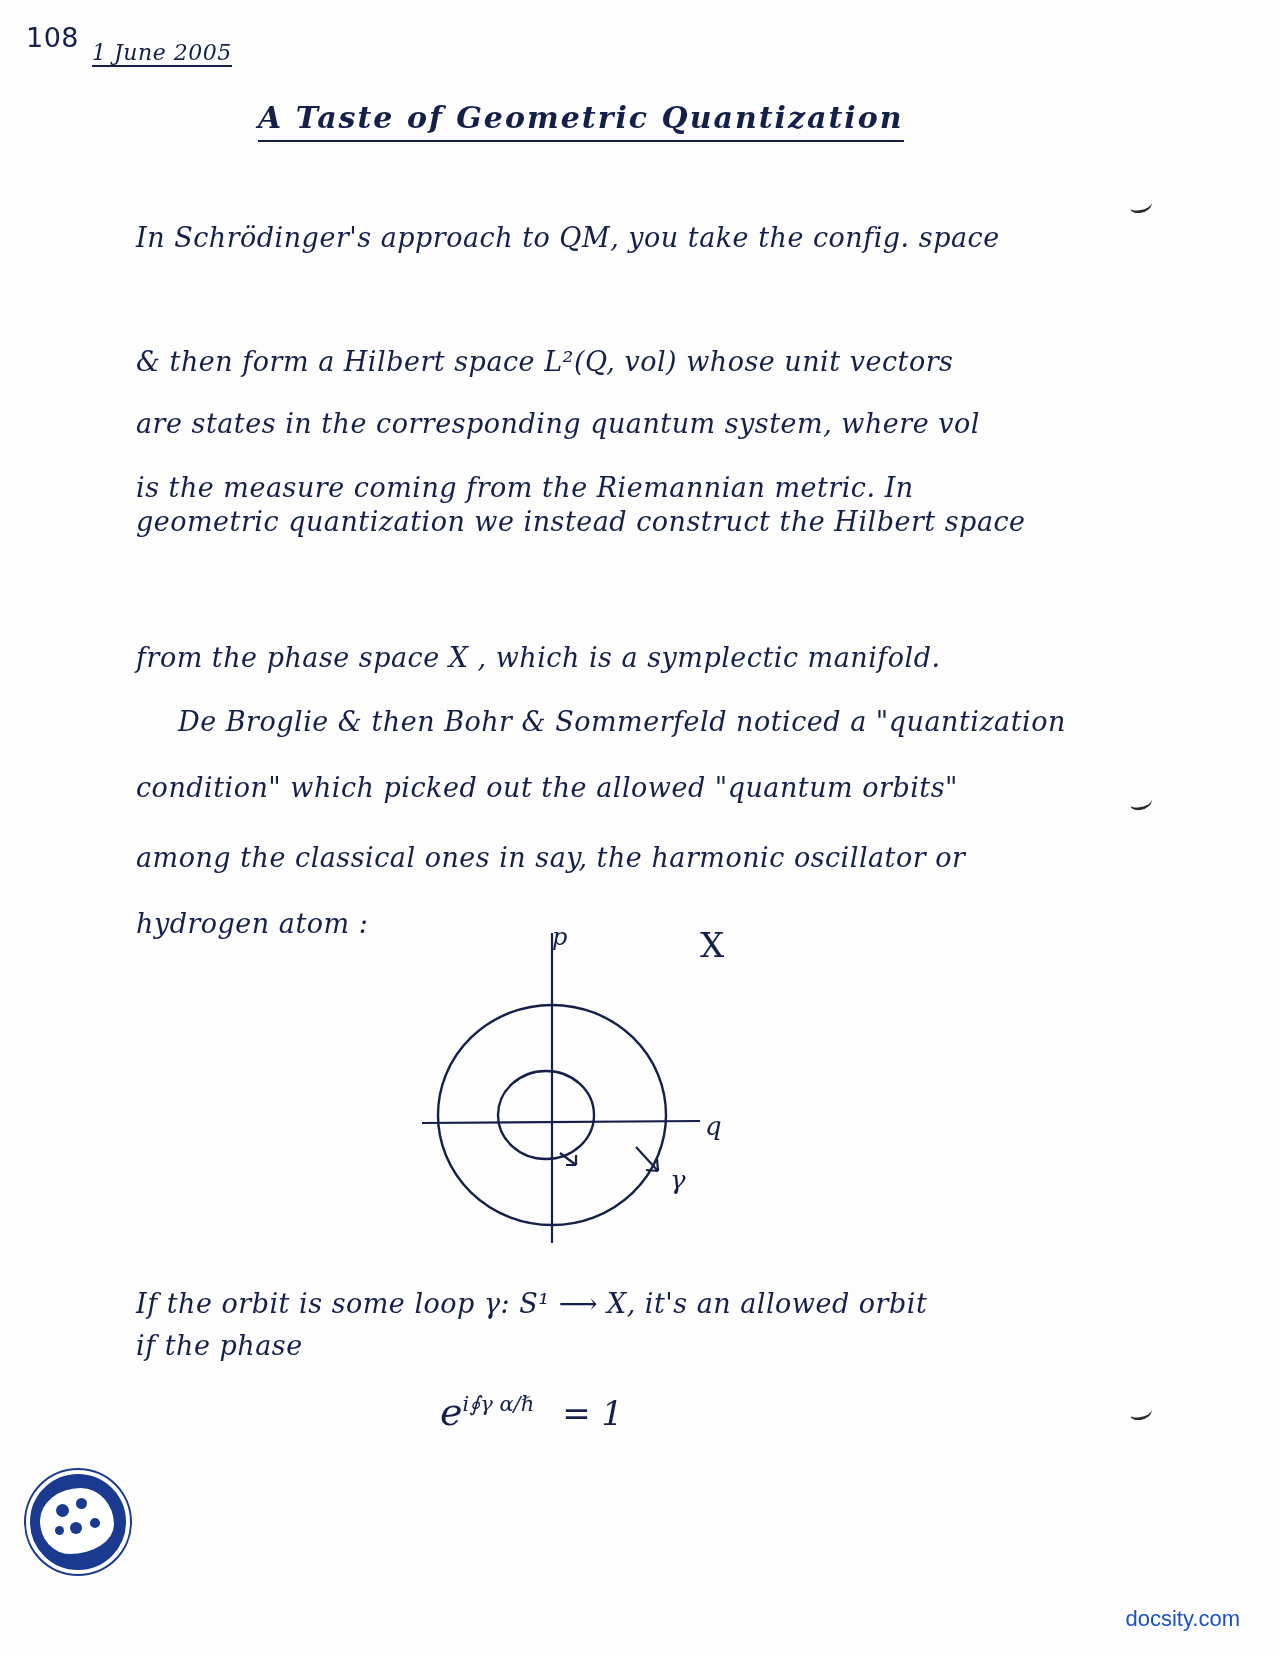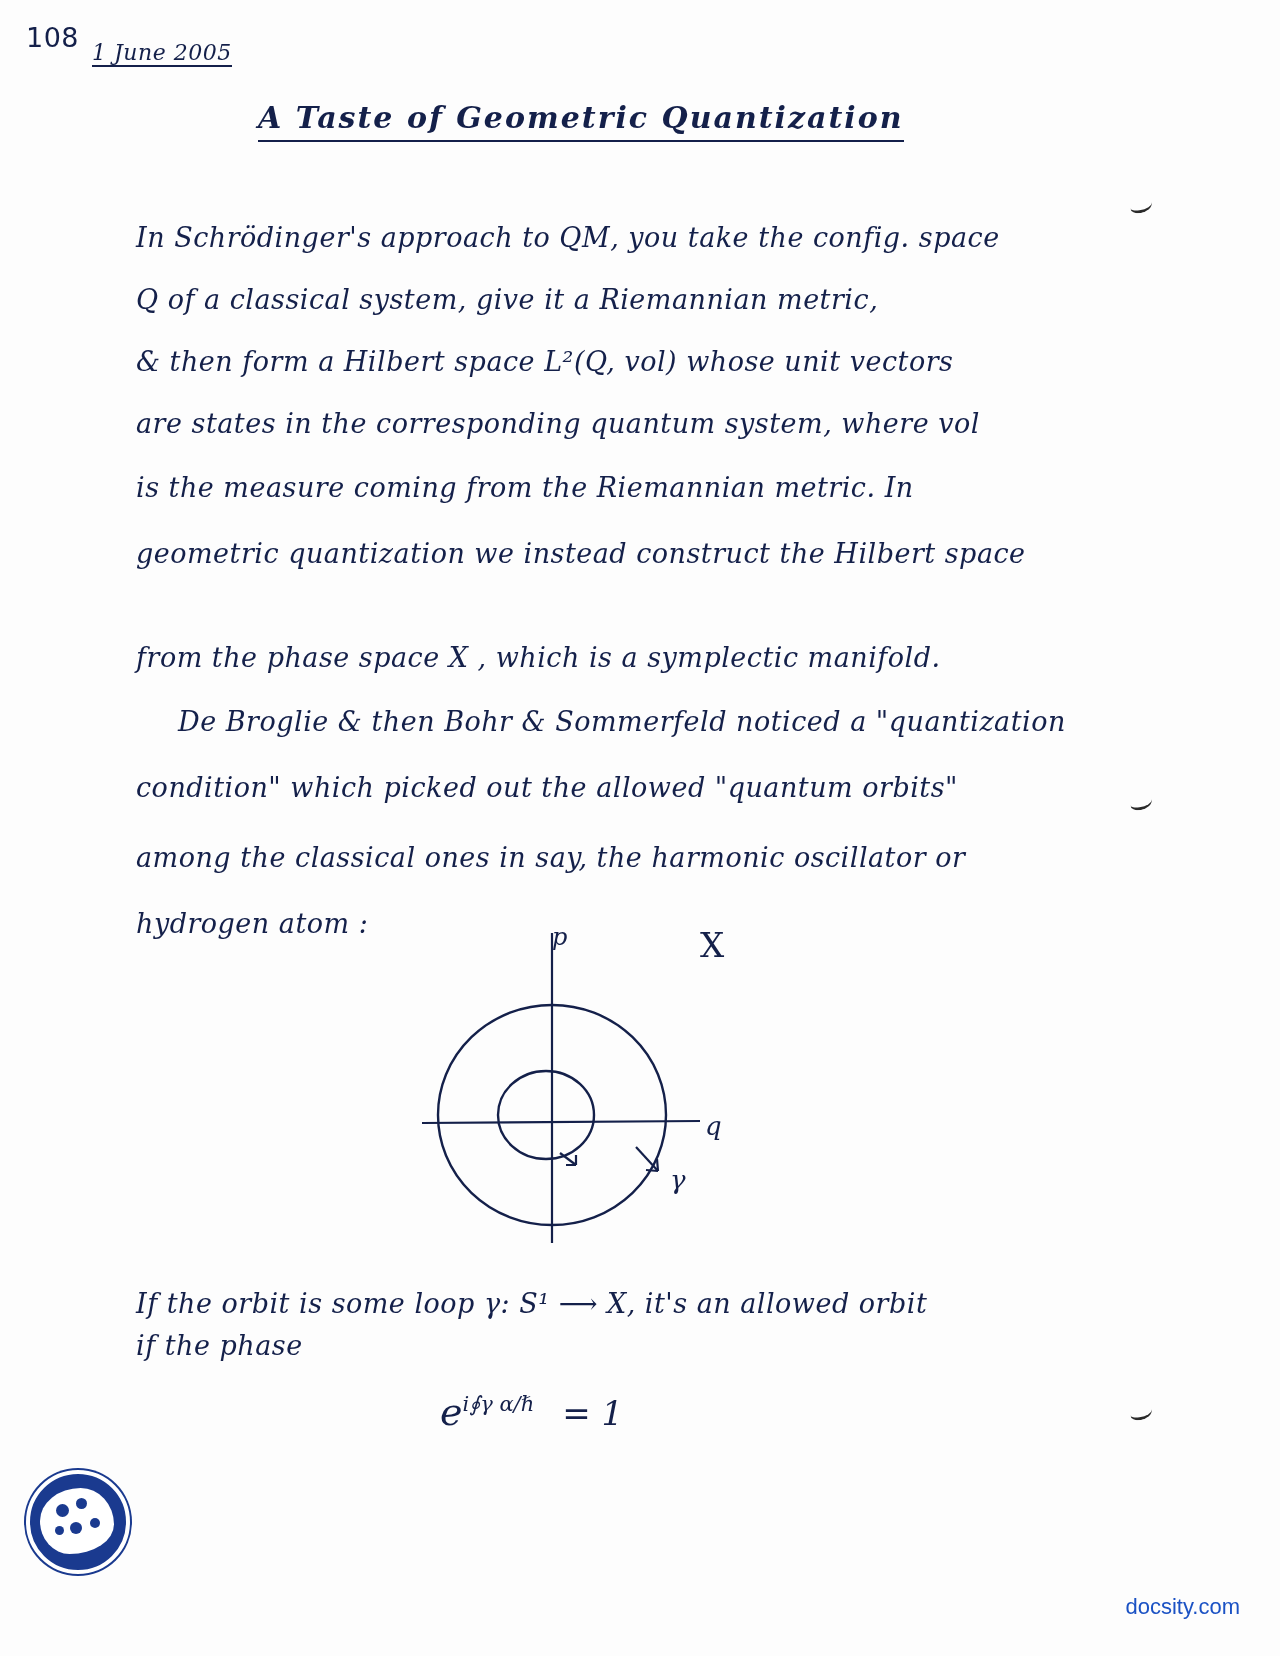--- a/index.html
+++ b/index.html
@@ -135,42 +135,41 @@
     border-radius: 50%;
   }
   .d1 { width: 13px; height: 13px; left: 26px; top: 30px; }
   .d2 { width: 11px; height: 11px; left: 46px; top: 24px; }
   .d3 { width: 12px; height: 12px; left: 40px; top: 48px; }
   .d4 { width: 10px; height: 10px; left: 60px; top: 44px; }
   .d5 { width: 9px;  height: 9px;  left: 25px; top: 52px; }
   .watermark {
     position: absolute;
     right: 40px;
-    bottom: 36px;
+    bottom: 24px;
     color: #1b52c4;
     font-family: "Liberation Sans", sans-serif;
     font-size: 22px;
     font-style: normal;
   }
 </style>
 </head>
 <body>
 
 <div class="page">
 
   <div class="ink page-number">108</div>
   <div class="ink date">1 June 2005</div>
   <div class="ink title">A Taste of Geometric Quantization</div>
 
   <div class="ink body-line" style="top:222px;">In Schrödinger's approach to QM, you take the config. space</div>
-  <div class="ink body-line" style="top:284px;">Q of a classical system, give it a Riemannian metric,</div>
   <div class="ink body-line" style="top:346px;">&amp; then form a Hilbert space  L²(Q, vol)  whose unit vectors</div>
   <div class="ink body-line" style="top:408px;">are states in the corresponding quantum system, where vol</div>
   <div class="ink body-line" style="top:472px;">is the measure coming from the Riemannian metric.  In</div>
-  <div class="ink body-line" style="top:538px;">geometric quantization  we instead construct the Hilbert space</div>
+  <div class="ink body-line" style="top:506px;">geometric quantization  we instead construct the Hilbert space</div>
   <div class="ink body-line" style="top:610px;margin-top:32px;">from the phase space X , which is a symplectic manifold.</div>
 
   <div class="ink indent-line" style="top:706px;">De Broglie &amp; then Bohr &amp; Sommerfeld noticed a "quantization</div>
   <div class="ink body-line" style="top:772px;">condition" which picked out the allowed "quantum orbits"</div>
   <div class="ink body-line" style="top:842px;">among the classical ones in say, the harmonic oscillator or</div>
   <div class="ink body-line" style="top:908px;">hydrogen atom :</div>
 
   <div class="figure">
     <svg width="360" height="340" viewBox="0 0 360 340">
 

